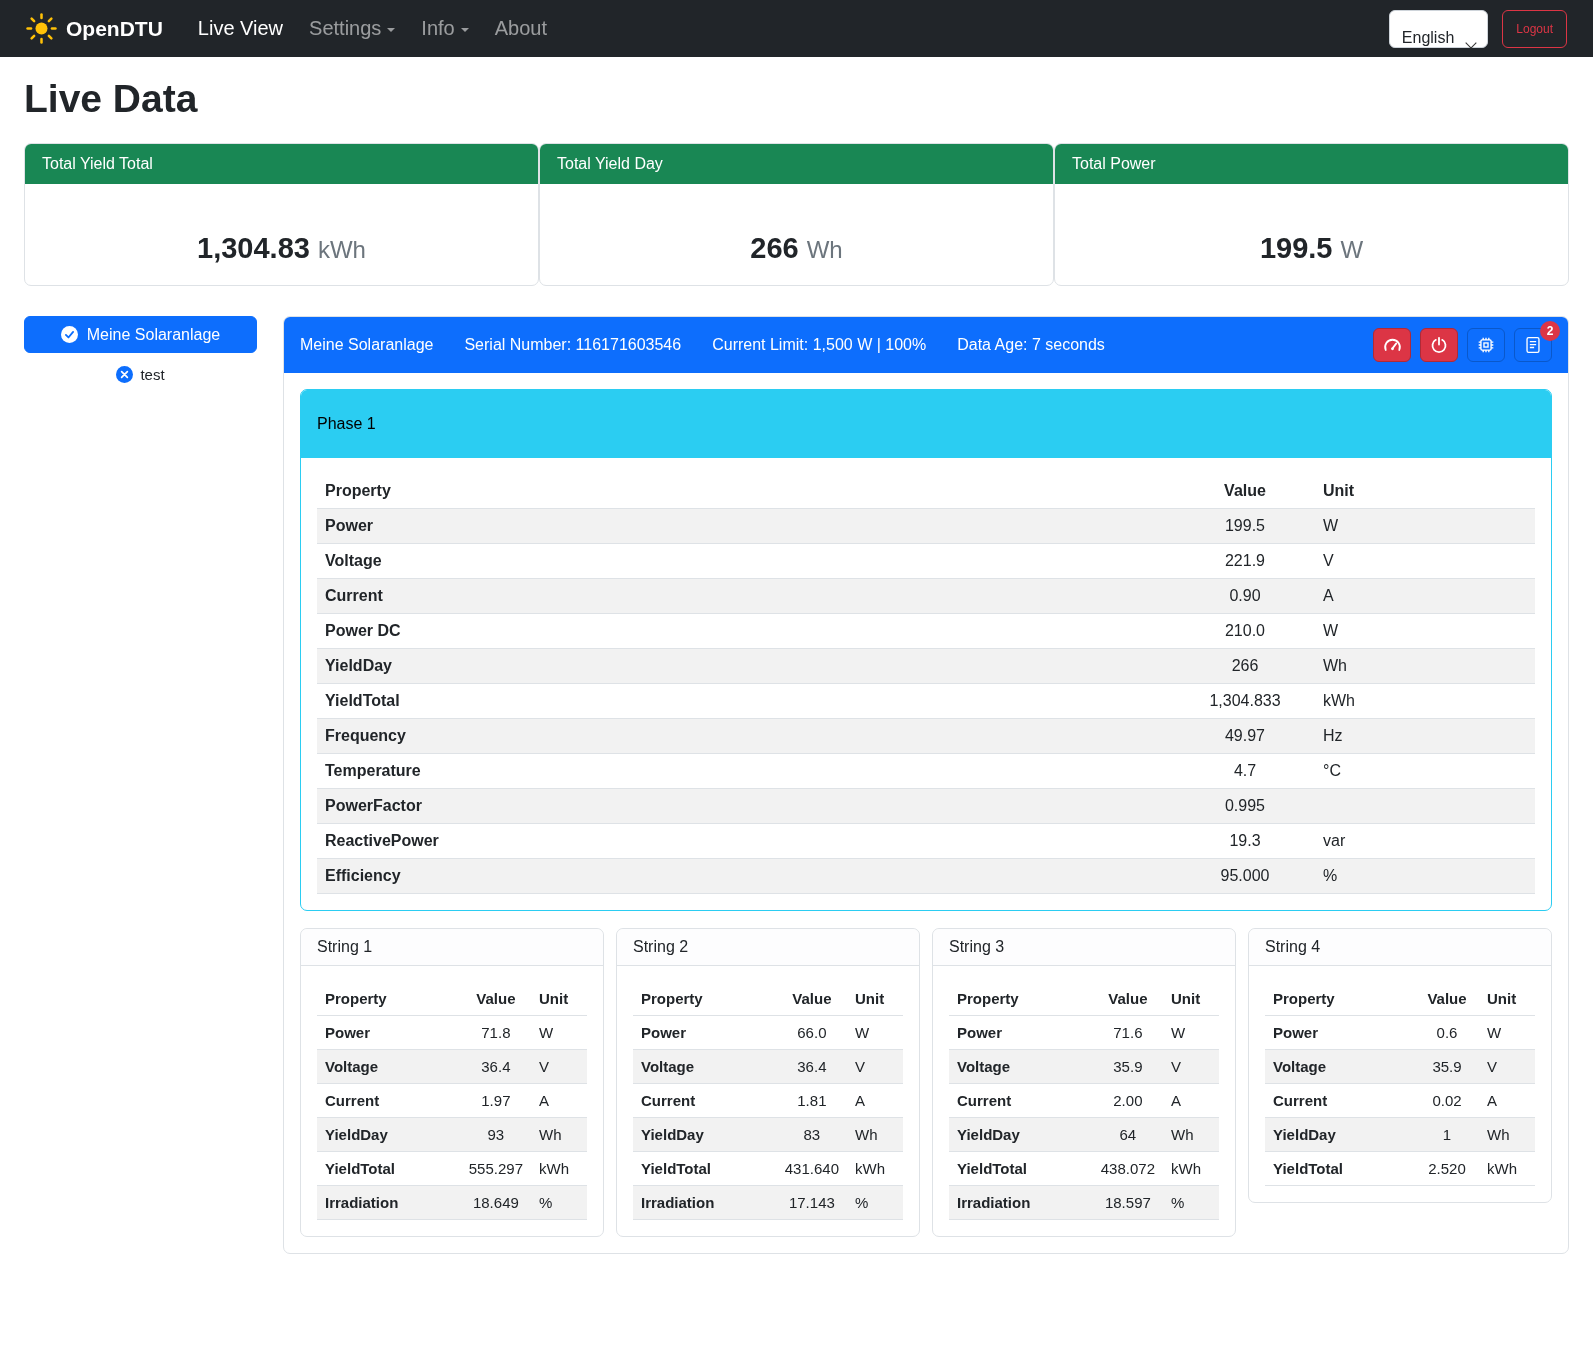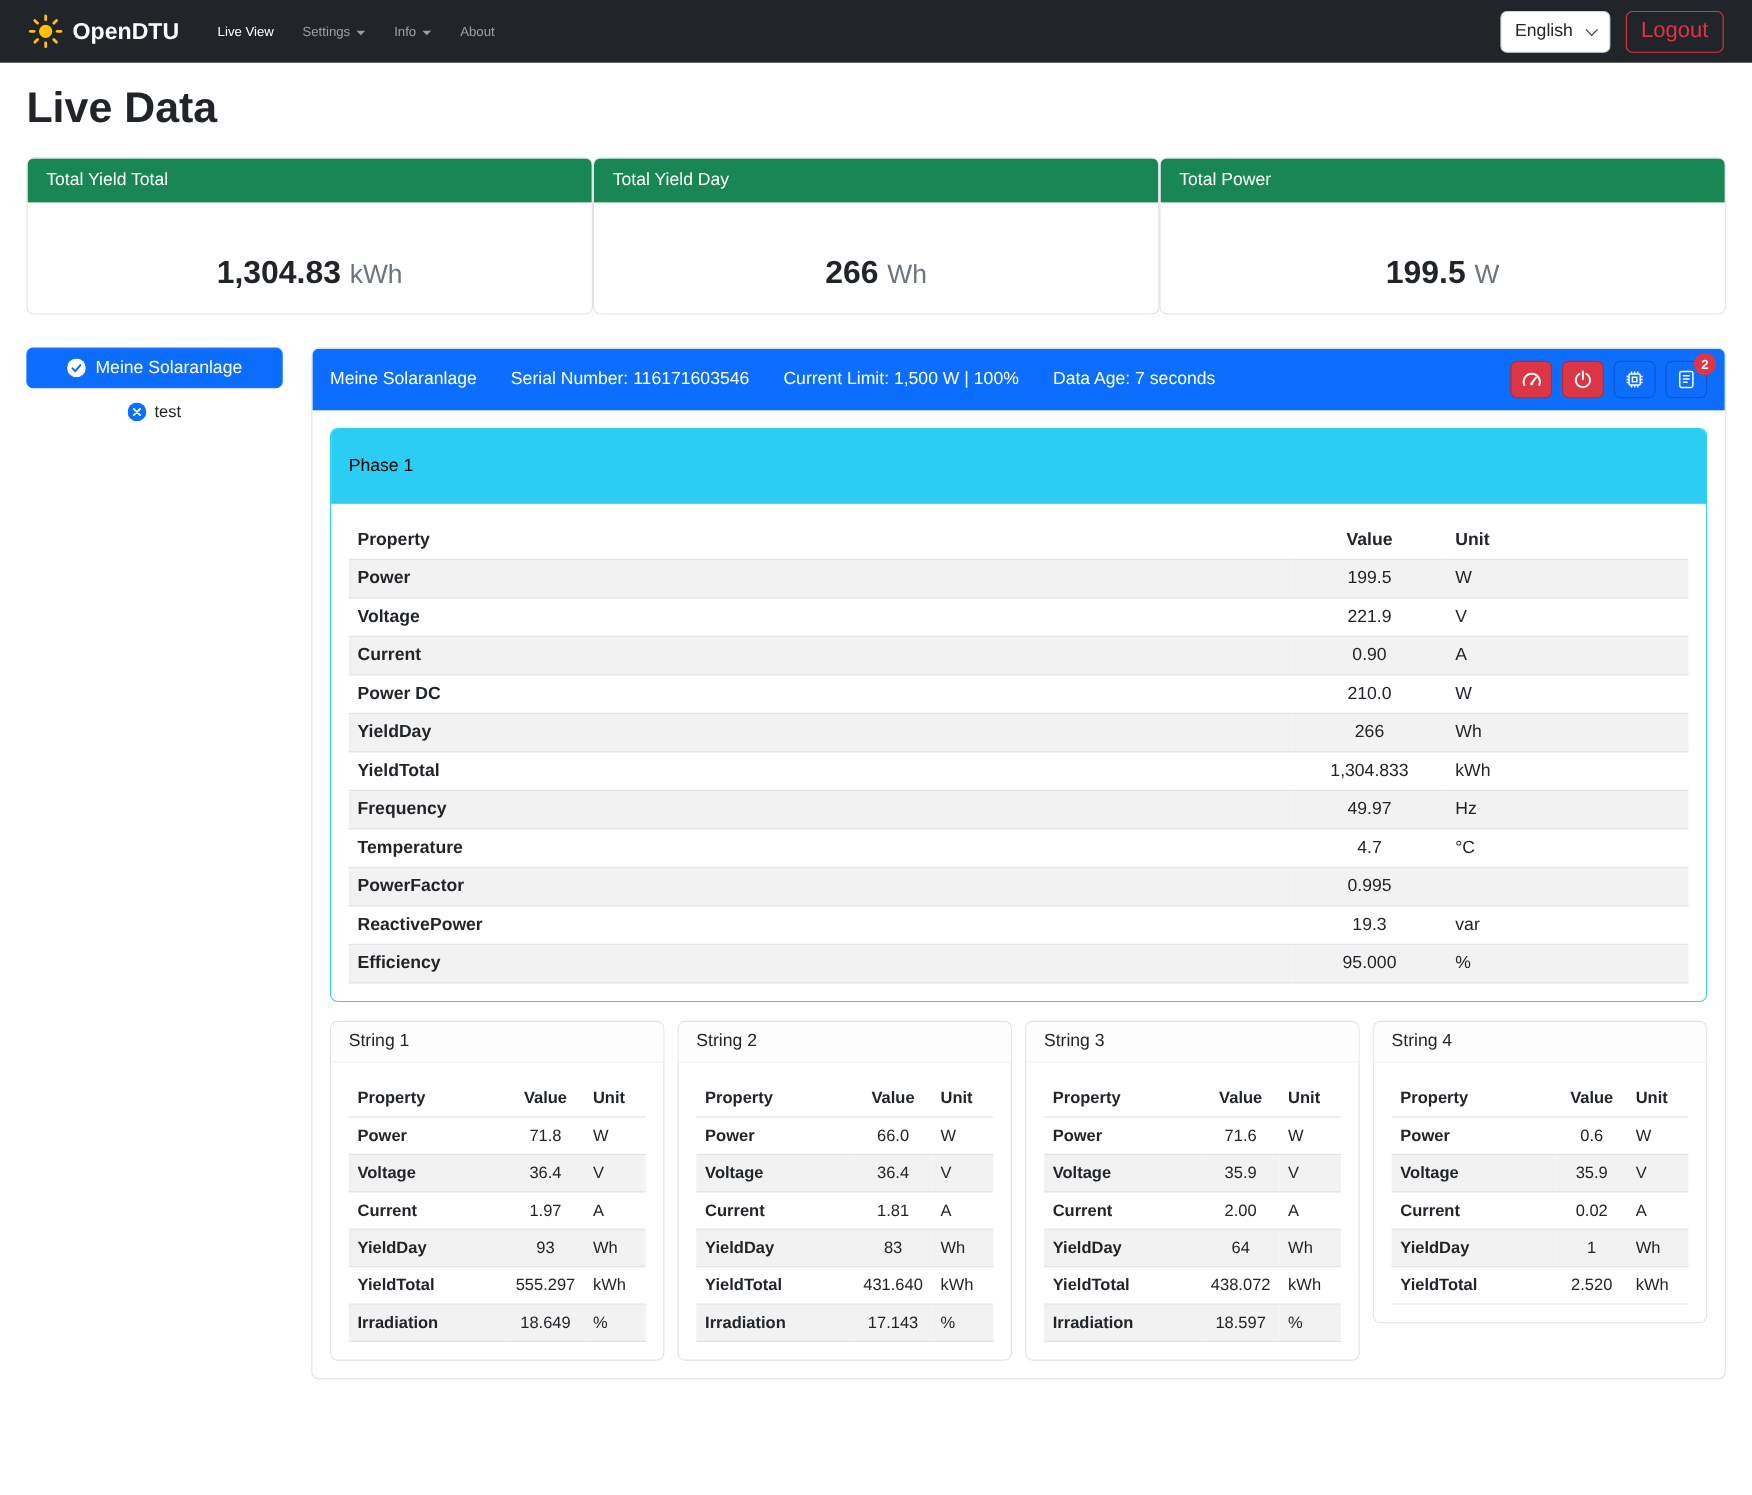--- a/index.html
+++ b/index.html
@@ -7,27 +7,27 @@
     --navbar:#212529; --border:#dee2e6; --muted:#6c757d; --stripe:#f2f2f2; --text:#212529;
   }
   *{box-sizing:border-box;margin:0;padding:0;}
   html,body{background:#fff;}
   body{font-family:"Liberation Sans",sans-serif;color:var(--text);width:1593px;}
   a{text-decoration:none;}
   
   .navbar{background:var(--navbar);height:57px;display:flex;align-items:center;padding:0 26px;}
   .brand{display:flex;align-items:center;gap:9px;color:#fff;font-size:21px;font-weight:700;margin-right:22px;cursor:pointer;}
   .nav-links{display:flex;align-items:center;}
-  .nav-link{color:rgba(255,255,255,.55);font-size:12px;padding:8px 13px;cursor:pointer;display:flex;align-items:center;gap:6px;}
+  .nav-link{color:rgba(255,255,255,.55);font-size:20px;padding:8px 13px;cursor:pointer;display:flex;align-items:center;gap:6px;}
   .nav-link.active{color:#fff;}
   .caret{width:0;height:0;border-left:4px solid transparent;border-right:4px solid transparent;border-top:4px solid currentColor;display:inline-block;margin-top:2px;}
   .nav-right{margin-left:auto;display:flex;align-items:center;gap:14px;}
-  .lang-select{background:#fff;border:1px solid #ced4da;border-radius:6px;height:38px;display:flex;align-items:center;gap:13px;padding:0 12px;font-size:16px;color:#212529;cursor:pointer;}
+  .lang-select{background:#fff;border:1px solid #ced4da;border-radius:6px;height:38px;display:flex;align-items:flex-end;gap:13px;padding:0 12px;font-size:16px;color:#212529;cursor:pointer;}
   .sel-caret{width:8px;height:8px;border-right:1.8px solid #333;border-bottom:1.8px solid #333;transform:rotate(45deg);margin-top:-4px;}
-  .logout-btn{background:transparent;color:var(--danger);border:1px solid var(--danger);border-radius:6px;height:38px;padding:0 13px;font-size:20px;cursor:pointer;font-family:inherit;}
+  .logout-btn{background:transparent;color:var(--danger);border:1px solid var(--danger);border-radius:6px;height:38px;padding:0 13px;font-size:12px;cursor:pointer;font-family:inherit;}
   
   .container{padding:6px 24px 28px;}
   .page-title{font-size:39px;font-weight:700;margin:14px 0 22px;}
   .summary-row{display:flex;margin-bottom:30px;}
   .summary-card{flex:1;border:1px solid var(--border);border-radius:7px;overflow:hidden;background:#fff;}
   .summary-card .card-hd{background:var(--success);color:#fff;font-size:16px;padding:11px 17px;}
   .summary-card .card-bd{padding:20px 16px;text-align:center;margin-top:28px;}
   .big-value{font-size:29px;font-weight:700;}
   .big-unit{font-size:24px;color:var(--muted);margin-left:8px;font-weight:400;}
   

